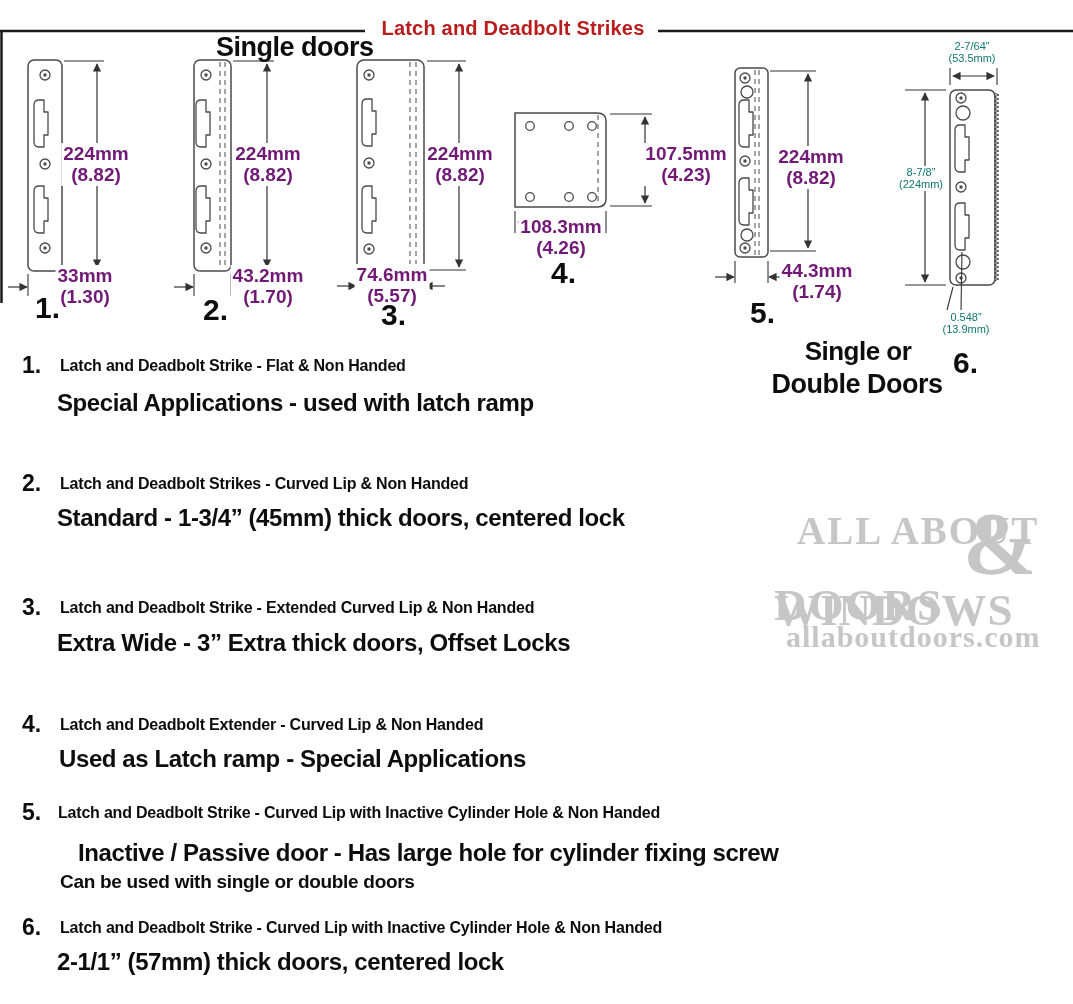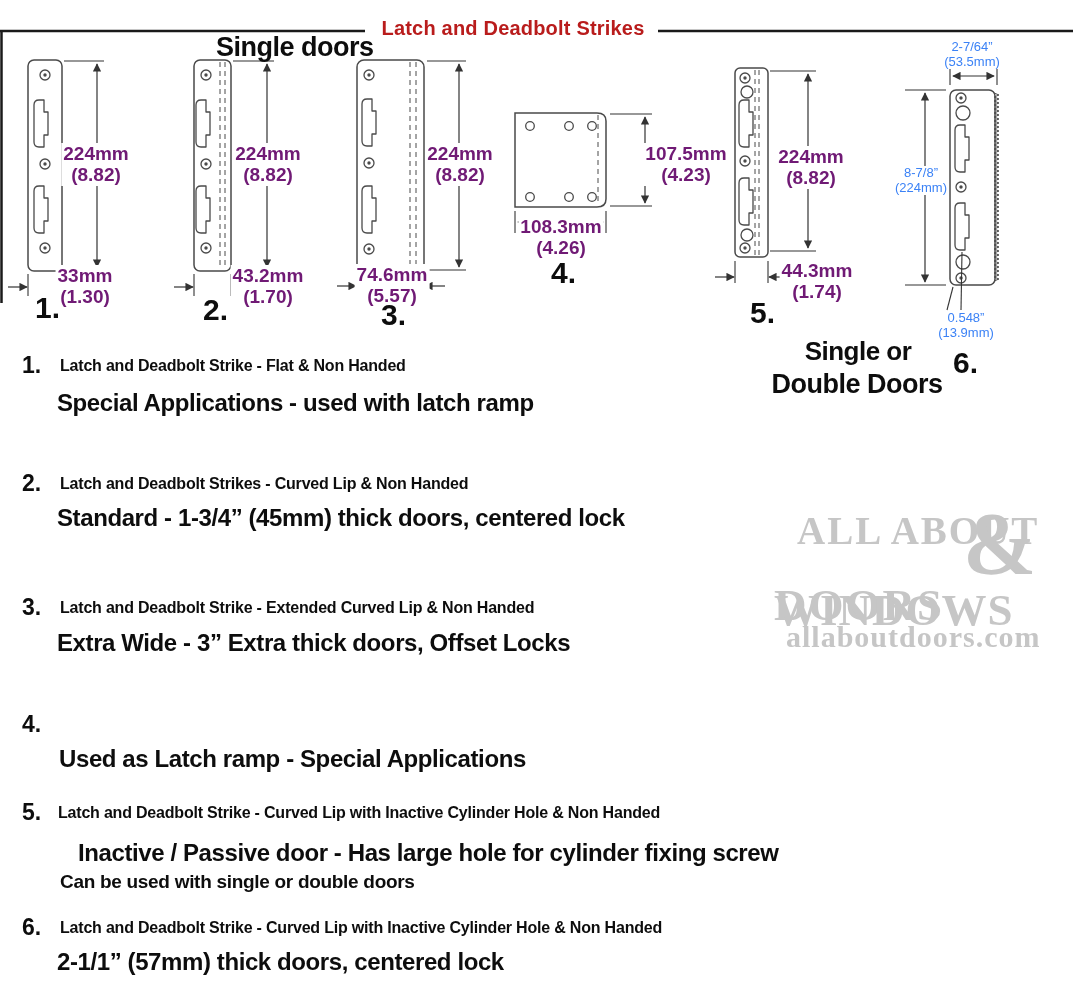--- a/index.html
+++ b/index.html
@@ -4,21 +4,21 @@
 <style>
   html,body{margin:0;padding:0;background:#fff;}
   #page{position:relative;width:1073px;height:1004px;background:#fff;overflow:hidden;
         font-family:"Liberation Sans",sans-serif;color:#111;}
   #draw-layer{position:absolute;left:0;top:0;}
   .abs{position:absolute;white-space:nowrap;}
   .cx{transform:translateX(-50%);text-align:center;}
   .title{font-size:20px;font-weight:bold;color:#b91c1c;letter-spacing:.2px;}
   .h-big{font-size:27px;font-weight:bold;color:#0d0d0d;letter-spacing:-.5px;}
   .dim{font-size:19px;font-weight:bold;line-height:1.12;color:#701a75;background:#fff;padding:0 2px;}
-  .dim.sm{font-size:13px;font-weight:normal;color:#3b82f6;}
+  .dim.sm{font-size:11px;font-weight:normal;color:#0f766e;}
   .plate-num{font-size:30px;font-weight:bold;color:#0d0d0d;}
   .item-num{font-size:23px;font-weight:bold;color:#0d0d0d;}
   .item-heading{font-size:16px;font-weight:bold;color:#0d0d0d;letter-spacing:-.2px;}
   .item-desc{font-size:24px;font-weight:bold;color:#0d0d0d;letter-spacing:-.4px;}
   .item-note{font-size:19px;font-weight:bold;color:#0d0d0d;letter-spacing:-.3px;}
   .wm{font-family:"Liberation Serif",serif;font-weight:bold;color:#c6c6c6;line-height:1;}
   .wm1{font-size:39px;letter-spacing:2px;}
   .wm2{font-size:45px;letter-spacing:2px;margin-top:43px;}
   .wm3{font-size:45px;letter-spacing:1px;text-align:center;}
   .wm-amp{font-size:88px;}
@@ -232,20 +232,21 @@
 
   <div class="abs item-num" style="left:22px;top:470px;">2.</div>
   <div class="abs item-heading" style="left:60px;top:475px;">Latch and Deadbolt Strikes - Curved Lip &amp; Non Handed</div>
   <div class="abs item-desc" style="left:57px;top:504px;">Standard - 1-3/4” (45mm) thick doors, centered lock</div>
 
   <div class="abs item-num" style="left:22px;top:594px;">3.</div>
   <div class="abs item-heading" style="left:60px;top:599px;">Latch and Deadbolt Strike - Extended Curved Lip &amp; Non Handed</div>
   <div class="abs item-desc" style="left:57px;top:629px;">Extra Wide - 3” Extra thick doors, Offset Locks</div>
 
   <div class="abs item-num" style="left:22px;top:711px;">4.</div>
+  <div class="abs item-heading" style="left:60px;top:716px;">Latch and Deadbolt Extender - Curved Lip &amp; Non Handed</div>
   <div class="abs item-desc" style="left:59px;top:745px;">Used as Latch ramp - Special Applications</div>
 
   <div class="abs item-num" style="left:22px;top:799px;">5.</div>
   <div class="abs item-heading" style="left:58px;top:804px;">Latch and Deadbolt Strike - Curved Lip with Inactive Cylinder Hole &amp; Non Handed</div>
   <div class="abs item-desc" style="left:55px;top:839px;margin-left:23px;">Inactive / Passive door - Has large hole for cylinder fixing screw</div>
   <div class="abs item-note" style="left:60px;top:871px;">Can be used with single or double doors</div>
 
   <div class="abs item-num" style="left:22px;top:914px;">6.</div>
   <div class="abs item-heading" style="left:60px;top:919px;">Latch and Deadbolt Strike - Curved Lip with Inactive Cylinder Hole &amp; Non Handed</div>
   <div class="abs item-desc" style="left:57px;top:948px;">2-1/1” (57mm) thick doors, centered lock</div>

